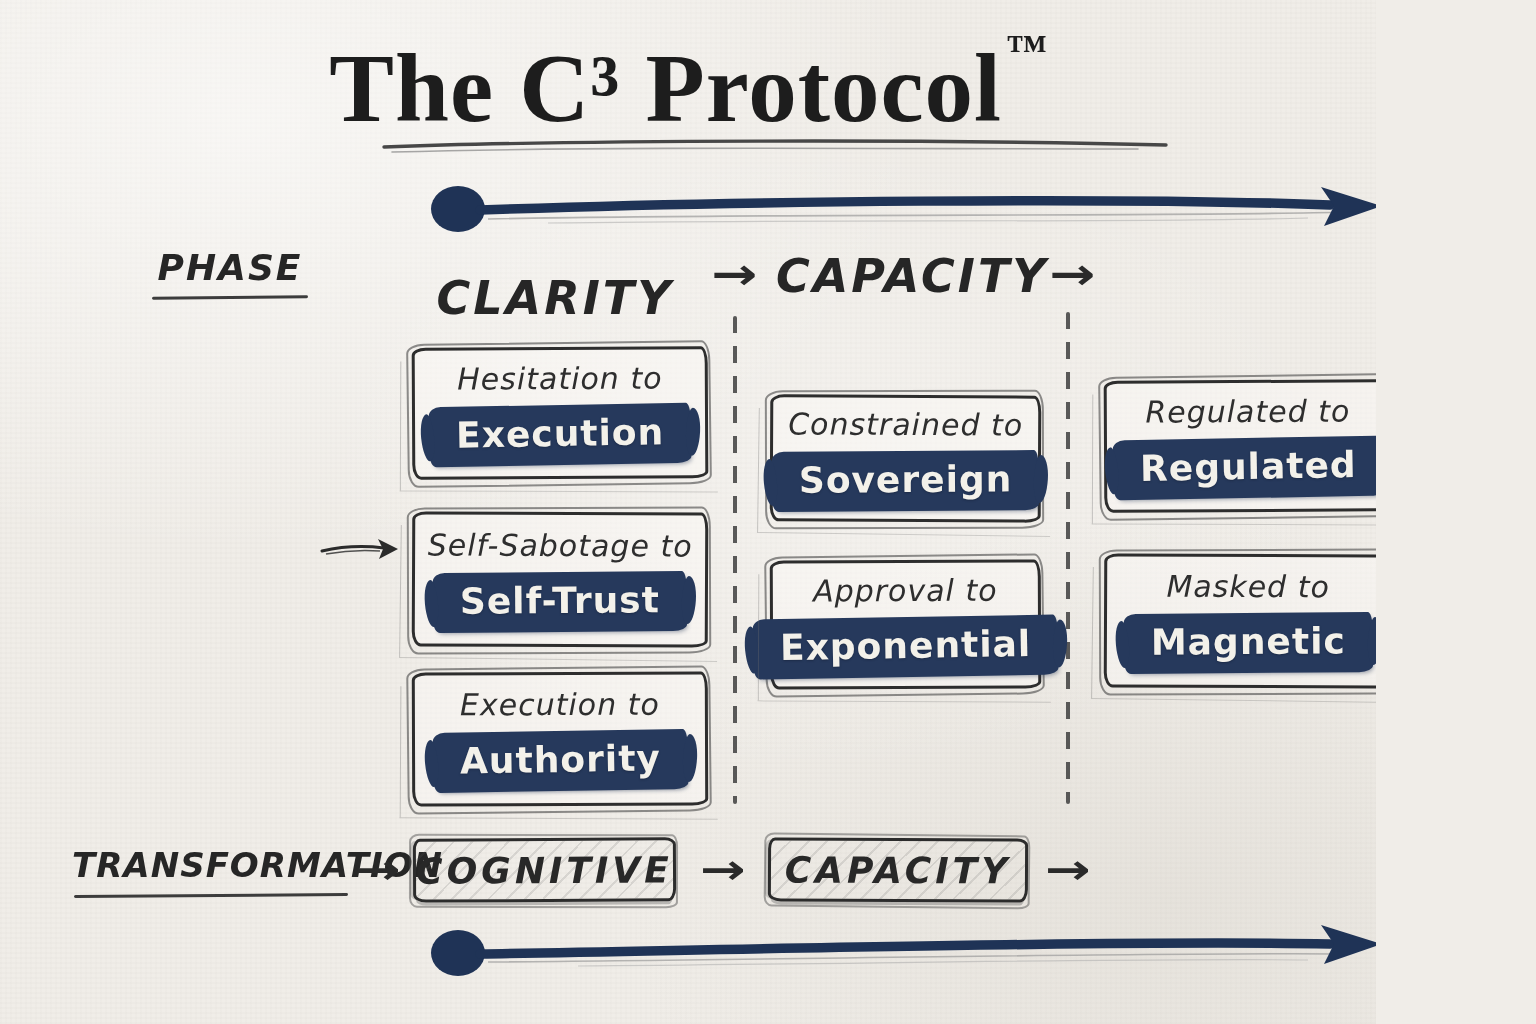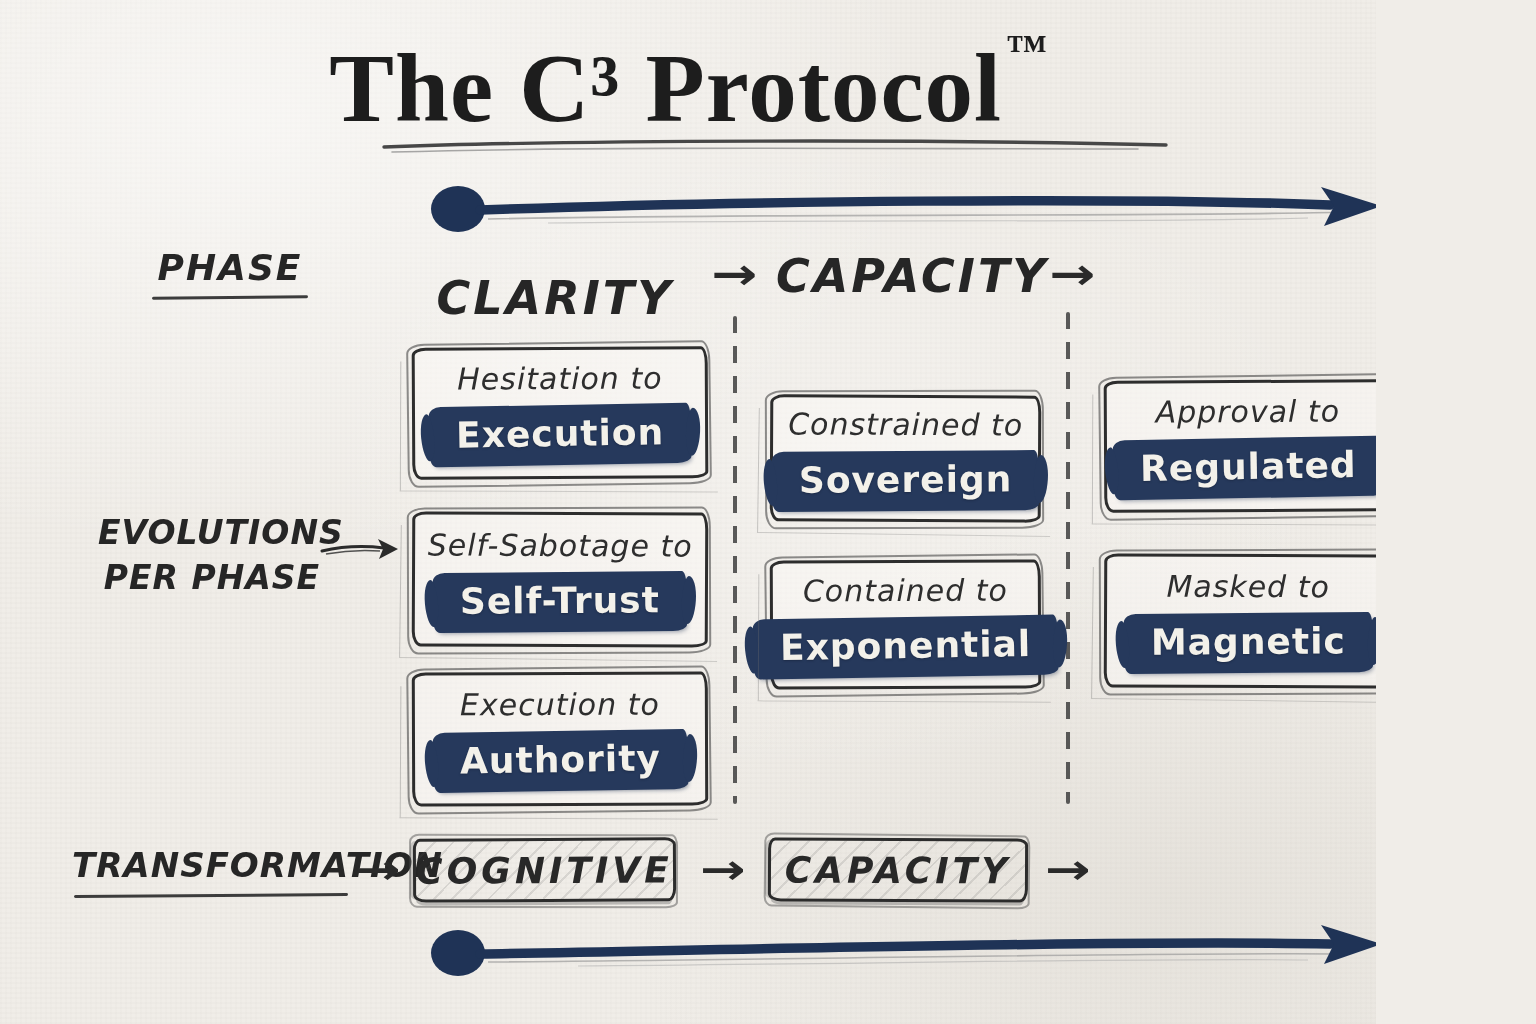--- a/index.html
+++ b/index.html
@@ -128,24 +128,20 @@
   <div class="rule" style="left:152px;top:296px;width:156px;transform:rotate(-.5deg);"></div>
 
   <div class="hand phase-name" style="left:424px;width:262px;margin-top:22px;">CLARITY</div>
   <div class="glyph-arrow phase-glyph" style="left:698px;width:72px;">→</div>
   <div class="hand phase-name" style="left:776px;width:258px;">CAPACITY</div>
   <div class="glyph-arrow phase-glyph" style="left:1038px;width:68px;">→</div>
 
   <div class="divider" style="left:733px;top:316px;height:488px;"></div>
   <div class="divider" style="left:1066px;top:312px;height:492px;"></div>
 
-  <div class="hand evolutions-label">
-    <span>EVOLUTIONS</span><br>
-    <span>PER PHASE</span>
-  </div>
   <svg class="abs-svg" style="left:318px;top:534px;" width="84" height="30" viewBox="0 0 84 30">
     <path d="M4 17 C 26 12, 50 12, 66 14" stroke="#2b2b2b" stroke-width="3" fill="none" stroke-linecap="round"></path>
     <path d="M8 20 C 30 16, 48 16, 62 17" stroke="#2b2b2b" stroke-width="1.6" fill="none" opacity=".8"></path>
     <polygon points="60,5 80,15 61,25 65,15" fill="#2b2b2b"></polygon>
   </svg>
 
   <div class="sketch" style="left:412px;top:347px;width:296px;height:132px;transform:rotate(-.3deg);">
     <div class="from">Hesitation to</div>
     <div class="brush">Execution</div>
   </div>
@@ -156,26 +152,26 @@
   <div class="sketch" style="left:412px;top:672px;width:296px;height:134px;transform:rotate(-.2deg);">
     <div class="from">Execution to</div>
     <div class="brush">Authority</div>
   </div>
 
   <div class="sketch" style="left:770px;top:395px;width:271px;height:127px;transform:rotate(.3deg);">
     <div class="from">Constrained to</div>
     <div class="brush">Sovereign</div>
   </div>
   <div class="sketch" style="left:770px;top:560px;width:271px;height:129px;transform:rotate(-.25deg);">
-    <div class="from">Contained to</div>
+    <div class="from">Approval to</div>
     <div class="brush">Exponential</div>
   </div>
 
   <div class="sketch" style="left:1104px;top:380px;width:288px;height:132px;transform:rotate(-.3deg);">
-    <div class="from">Approval to</div>
+    <div class="from">Regulated to</div>
     <div class="brush">Regulated</div>
   </div>
   <div class="sketch" style="left:1104px;top:554px;width:288px;height:134px;transform:rotate(.25deg);">
     <div class="from">Masked to</div>
     <div class="brush">Magnetic</div>
   </div>
 
   <div class="hand transformation-label">TRANSFORMATION</div>
   <div class="rule" style="left:74px;top:894px;width:274px;transform:rotate(-.4deg);"></div>
   <div class="glyph-arrow tr-glyph" style="left:352px;width:52px;">→</div>

